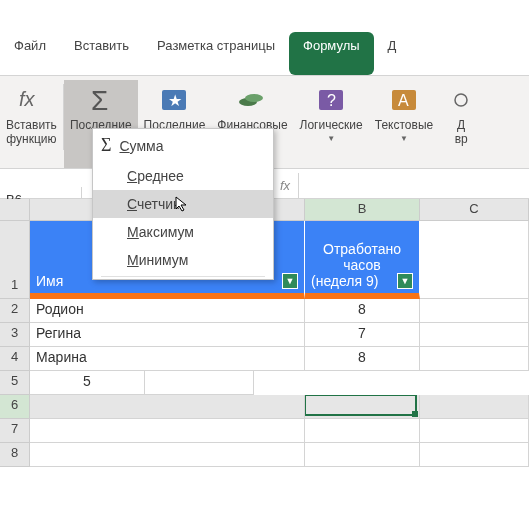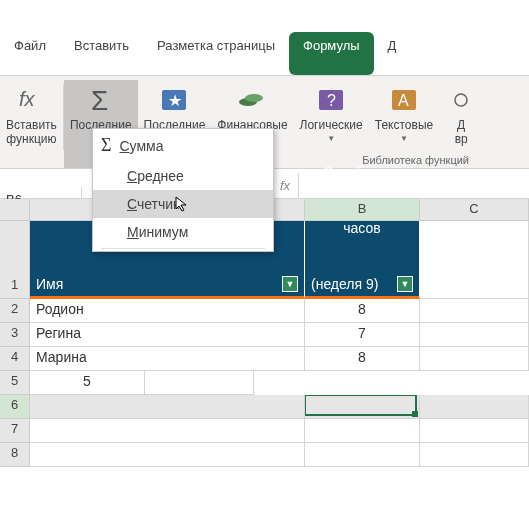--- a/index.html
+++ b/index.html
@@ -33,21 +33,21 @@
 .col-B { width: 115px; }
 .col-C { width: 109px; }
 
 .row { display: flex; height: 24px; }
 .row-header { width: 30px; background: #e6e6e6; border-right: 1px solid #ccc; border-bottom: 1px solid #ccc; text-align: center; font-size: 13px; color: #444; padding-top: 2px; }
 .row-header.sel { background: #d3e6d3; }
 .cell { border-right: 1px solid #d4d4d4; border-bottom: 1px solid #d4d4d4; padding: 2px 6px; font-size: 14px; color: #333; overflow: hidden; white-space: nowrap; }
 .cell.center { text-align: center; }
 
 .header-row { display: flex; }
-.header-cell { background: #0c4a6e; color: #fff; border-right: 1px solid #fff; border-bottom: 3px solid #f97316; padding: 4px 6px; font-size: 14px; display: flex; align-items: flex-end; justify-content: space-between; position: relative; gap: 40px; }
+.header-cell { background: #3b82f6; color: #fff; border-right: 1px solid #fff; border-bottom: 6px solid #f97316; padding: 4px 6px; font-size: 14px; display: flex; align-items: flex-end; justify-content: space-between; position: relative; }
 .header-cell.tall { height: 78px; flex-direction: column; justify-content: flex-end; align-items: center; text-align: center; }
 .filter-btn { width: 16px; height: 16px; background: #2f8b5a; border: 1px solid #fff; display: inline-flex; align-items: center; justify-content: center; font-size: 9px; color: #fff; margin-left: 4px; }
 .header-bottom { display: flex; align-items: center; width: 100%; justify-content: space-between; }
 
 .selected-cell { border: 2px solid #217346; position: absolute; pointer-events: none; }
 .fill-handle { width: 6px; height: 6px; background: #217346; position: absolute; right: -3px; bottom: -3px; }
 
 .dropdown { position: absolute; left: 92px; top: 128px; width: 182px; background: #fff; border: 1px solid #c6c6c6; box-shadow: 2px 2px 6px rgba(0,0,0,0.25); z-index: 100; }
 .dd-sigma { font-size: 18px; font-family: 'Times New Roman', serif; color: #333; margin-right: 8px; }
 .dropdown-item { padding: 6px 12px 6px 34px; font-size: 14px; color: #444; cursor: pointer; position: relative; }
@@ -133,21 +133,20 @@
   </div>
   <div class="ribbon-btn">
     <div class="icon-lg">
       <svg width="14" height="32" viewBox="0 0 14 32">
         <circle cx="7" cy="16" r="6" fill="none" stroke="#666" stroke-width="1.5"></circle>
       </svg>
     </div>
     <div class="label" style="white-space:pre-line">Д
 вр</div>
   </div>
-  <div class="library-label">Библиотека функций</div>
 </div>
 
 <div class="namebox-row">
   <div class="namebox">B6</div>
   <div style="width:190px"></div>
   <div class="fx-label">fx</div>
   <input class="formula-input" style="">
 </div>
 
 <div class="grid">
@@ -232,15 +231,16 @@
     <span class="dd-sigma">Σ</span>
     <span><span class="underline-char">С</span><span></span>умма</span>
   </div>
   <div class="dropdown-item"><span class="underline-char">С</span>реднее</div>
   <div class="dropdown-item hover">
     <span class="underline-char">С</span>четчик
     <svg class="cursor" width="16" height="16" viewBox="0 0 16 16" style="position:absolute;left:82px;top:6px">
       <path d="M1 1 L1 13 L4 10 L7 15 L9 14 L6 9 L11 9 Z" fill="#fff" stroke="#000" stroke-width="1"></path>
     </svg>
   </div>
+  <div class="dropdown-item"><span class="underline-char">М</span>аксимум</div>
   <div class="dropdown-item"><span class="underline-char">М</span>инимум</div>
   <div class="dropdown-sep"></div>
 </div>
 
 </body></html>

